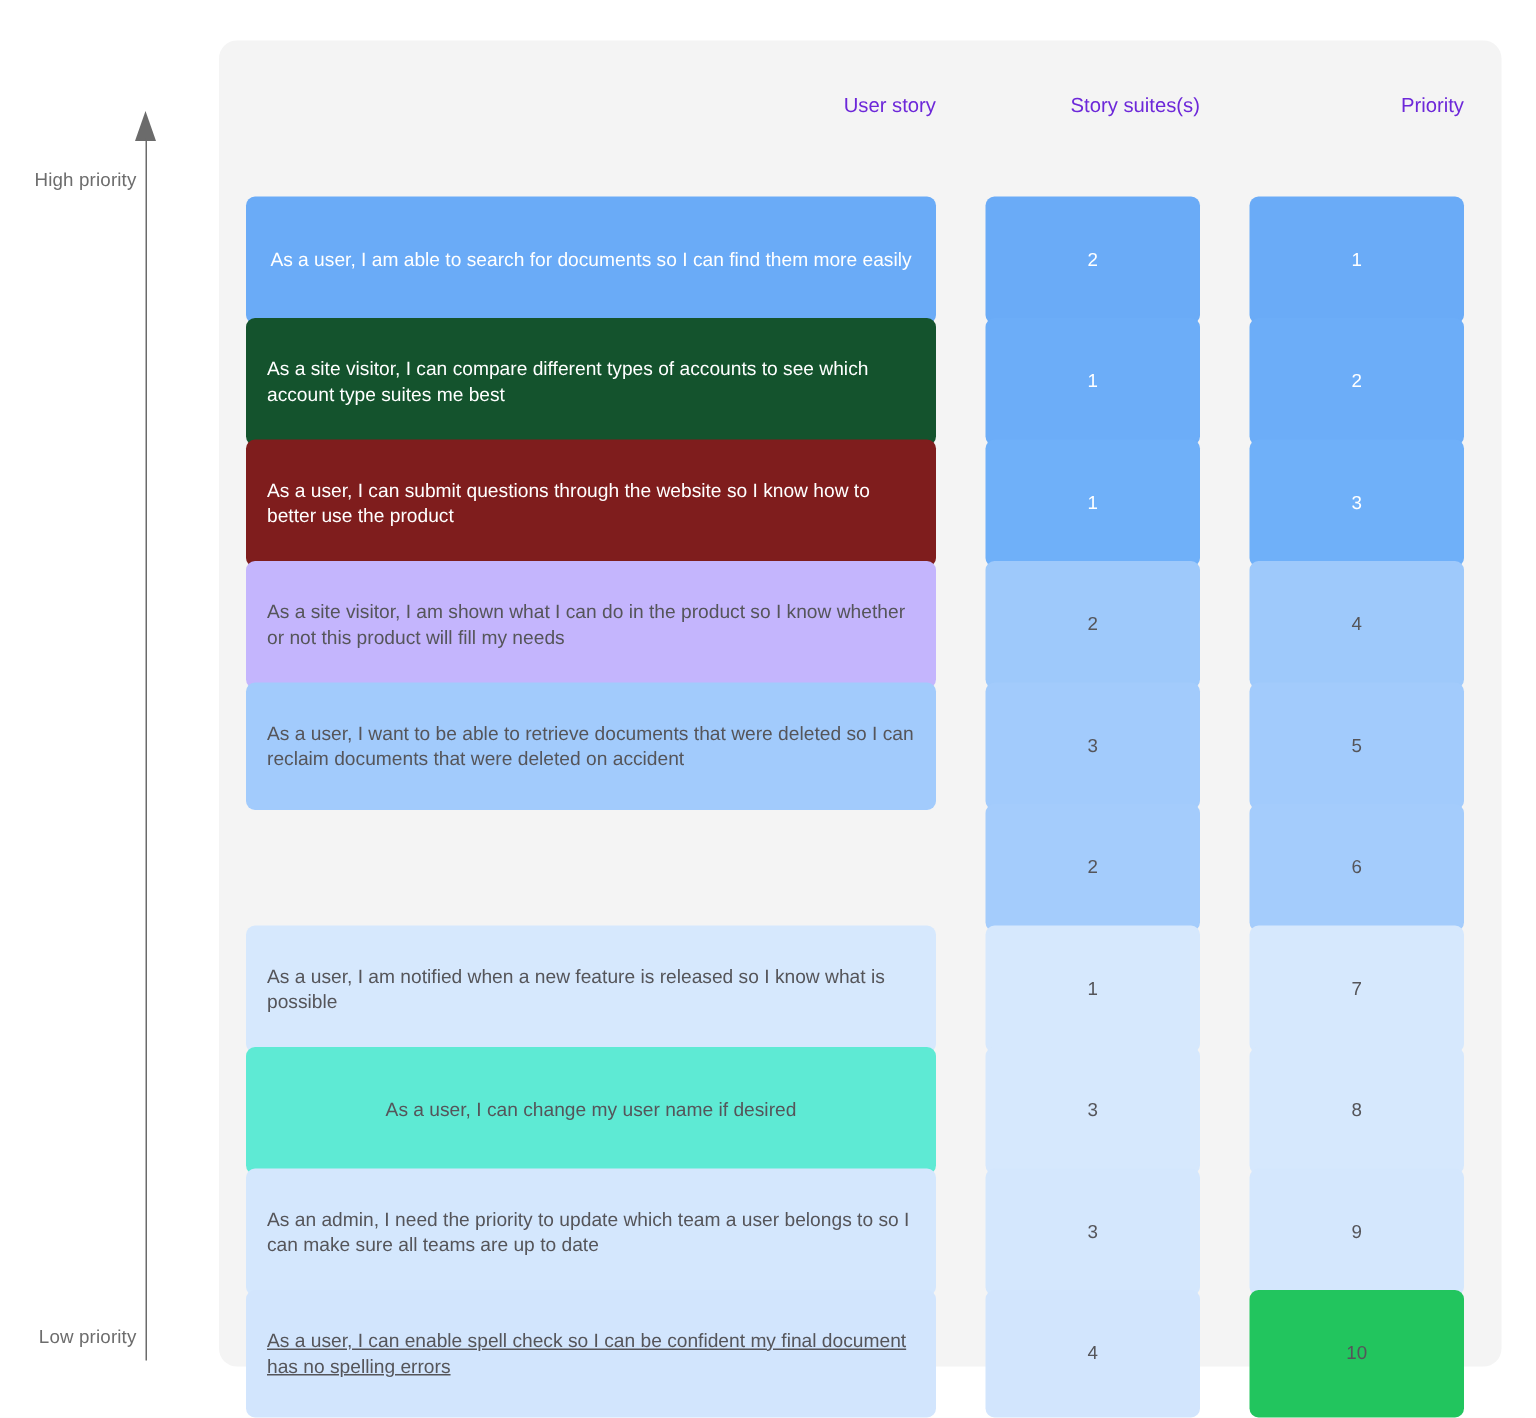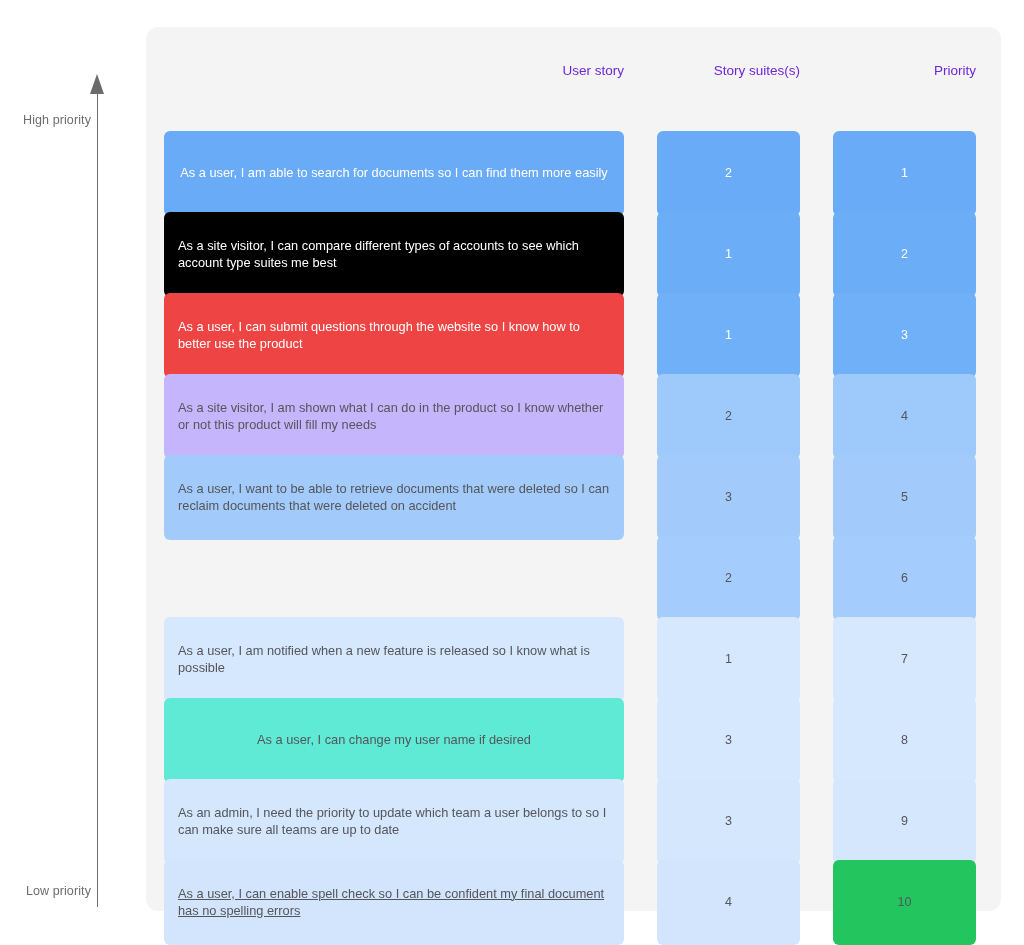--- a/index.html
+++ b/index.html
@@ -151,26 +151,26 @@
     <div class="col-header" id="header-priority">Priority</div>
   </div>
 
   <div id="rows-container">
       <div class="matrix-row">
         <div class="card card-story text-light" style="background: rgb(106, 171, 247);">As a user, I am able to search for documents so I can find them more easily</div>
         <div class="card card-points text-light" style="background: rgb(106, 171, 247);">2</div>
         <div class="card card-priority text-light" style="background: rgb(106, 171, 247);">1</div>
       </div>
       <div class="matrix-row">
-        <div class="card card-story text-light" style="background: #000000;">As a site visitor, I can compare different types of accounts to see which account type suites me best</div>
+        <div class="card card-story text-light" style="background: #14532d;">As a site visitor, I can compare different types of accounts to see which account type suites me best</div>
         <div class="card card-points text-light" style="background: rgb(108, 173, 248);">1</div>
         <div class="card card-priority text-light" style="background: rgb(108, 173, 248);">2</div>
       </div>
       <div class="matrix-row">
-        <div class="card card-story text-light" style="background: #ef4444;">As a user, I can submit questions through the website so I know how to better use the product</div>
+        <div class="card card-story text-light" style="background: #7f1d1d;">As a user, I can submit questions through the website so I know how to better use the product</div>
         <div class="card card-points text-light" style="background: rgb(111, 176, 249);">1</div>
         <div class="card card-priority text-light" style="background: rgb(111, 176, 249);">3</div>
       </div>
       <div class="matrix-row">
         <div class="card card-story text-dark" style="background: #c4b5fd;">As a site visitor, I am shown what I can do in the product so I know whether or not this product will fill my needs</div>
         <div class="card card-points text-dark" style="background: rgb(158, 201, 251);">2</div>
         <div class="card card-priority text-dark" style="background: rgb(158, 201, 251);">4</div>
       </div>
       <div class="matrix-row">
         <div class="card card-story text-dark" style="background: rgb(162, 203, 252);">As a user, I want to be able to retrieve documents that were deleted so I can reclaim documents that were deleted on accident</div>

